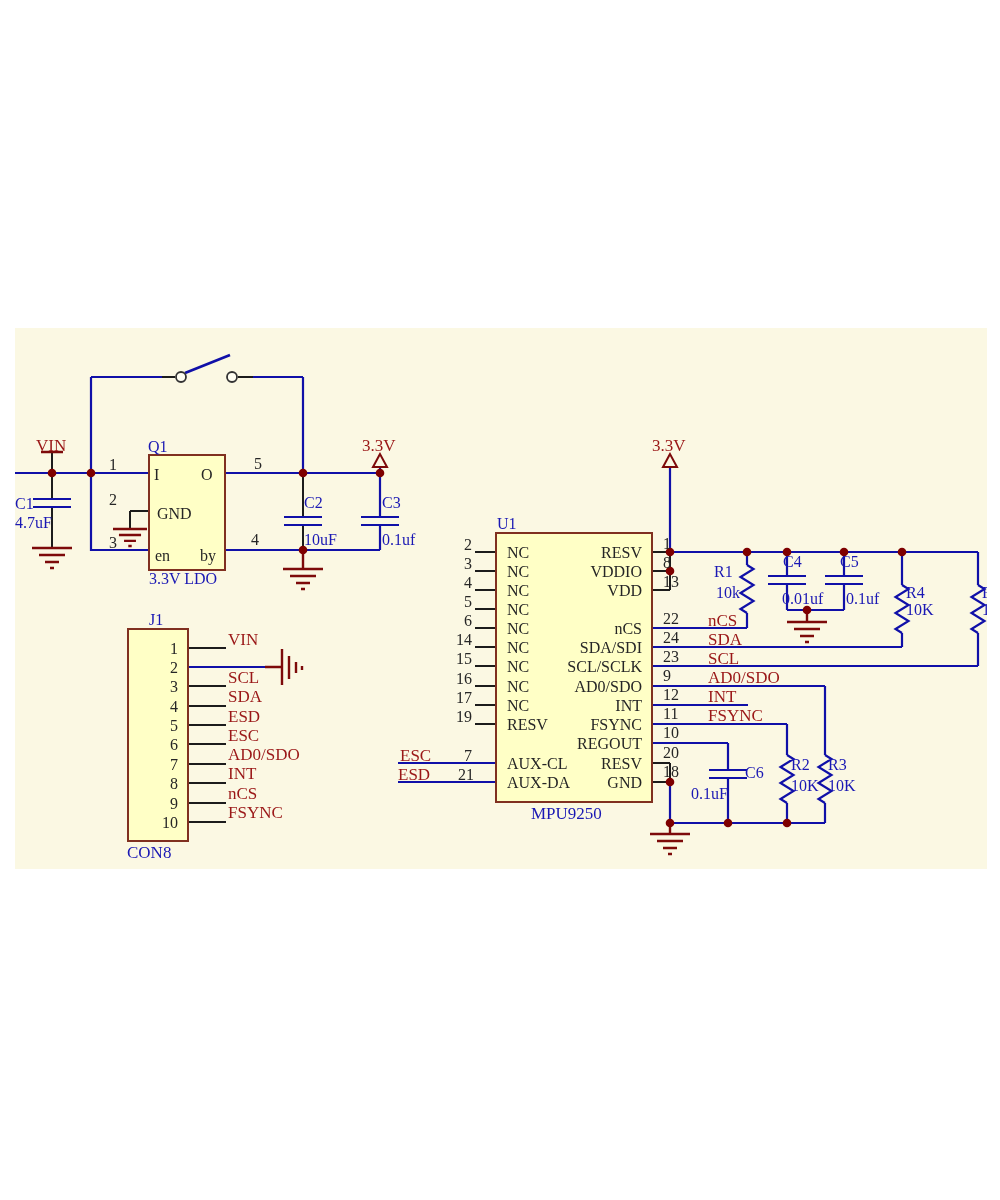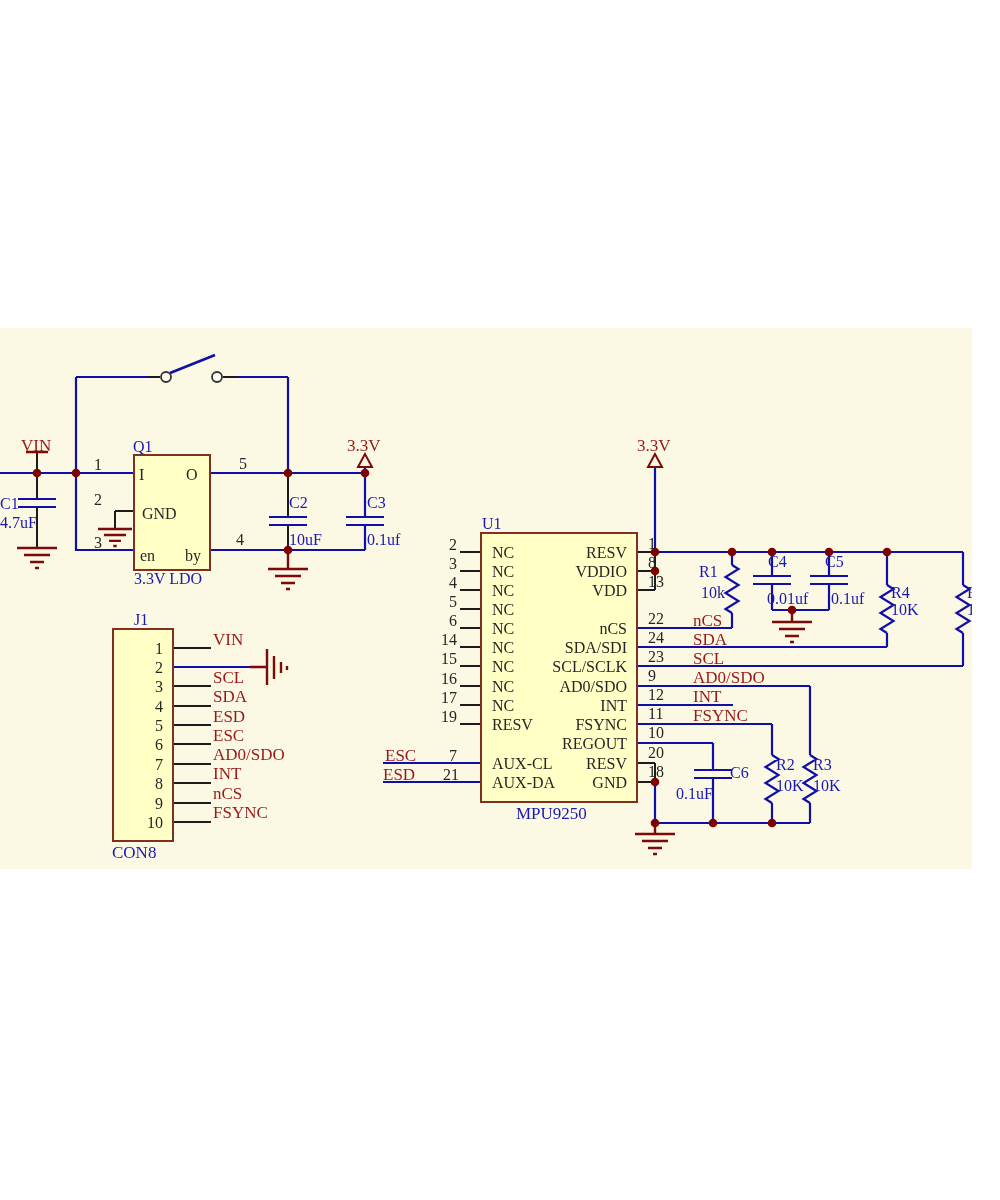--- a/index.html
+++ b/index.html
@@ -1,16 +1,16 @@
 <!DOCTYPE html>
 <html><head>
 <meta charset="utf-8">
 <style>
   html,body{margin:0;padding:0;background:#ffffff;}
-  .stage{position:relative;width:972px;height:1200px;background:#ffffff;overflow:hidden;}
+  .stage{position:relative;width:972px;height:1200px;background:#ffffff;overflow:hidden;padding-left:15px;}
   svg{display:block}
   .tb{fill:#1A18B4;font-family:"Liberation Serif",serif;font-size:16px;}
   .tn{fill:#9A1717;font-family:"Liberation Serif",serif;font-size:17px;}
   .tp{fill:#262626;font-family:"Liberation Serif",serif;font-size:16px;}
   .lg{font-size:17px;}
   .end{text-anchor:end}
   .wb{stroke:#1010A8;stroke-width:2.2;fill:none}
   .wk{stroke:#1c1c1c;stroke-width:2;fill:none}
   .wr{stroke:#7D0A0A;stroke-width:2.4;fill:none}
   .box{fill:#FFFFC6;stroke:#803020;stroke-width:2}

